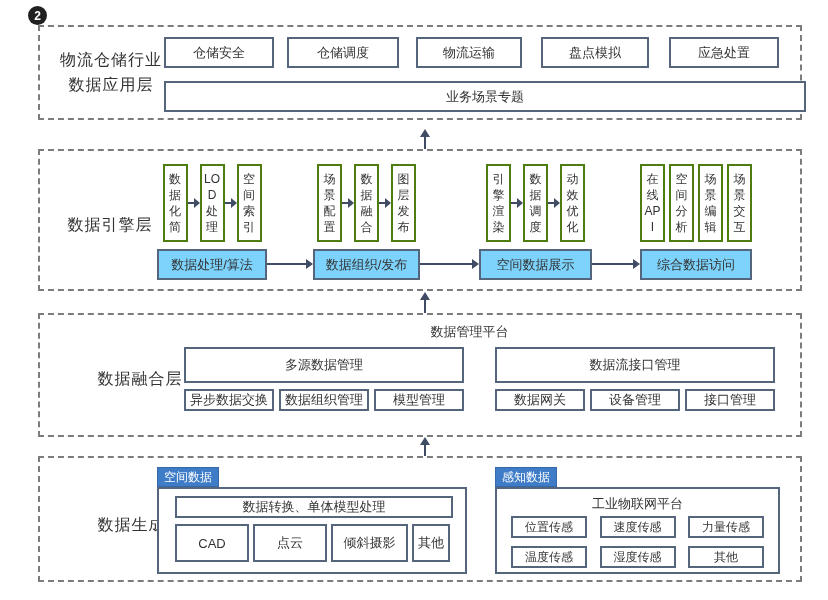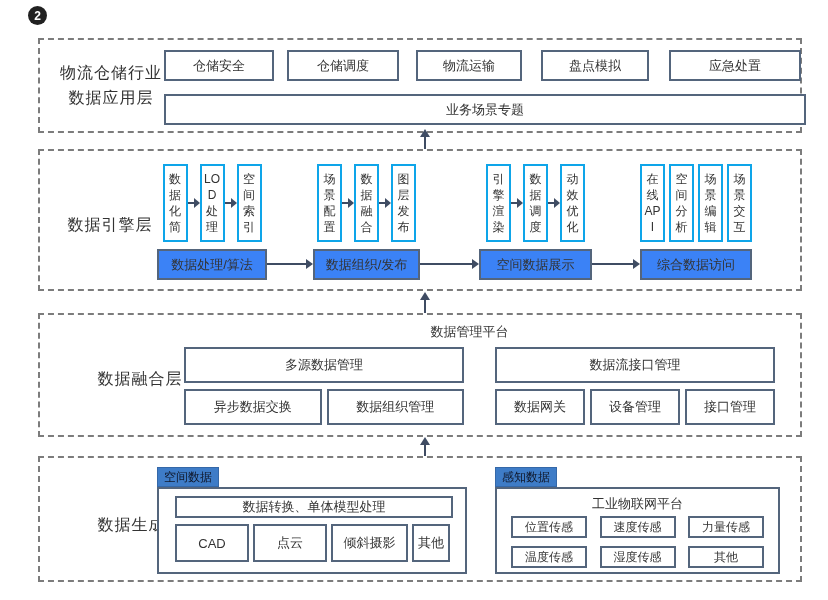--- a/index.html
+++ b/index.html
@@ -13,74 +13,74 @@
   .layer { position:absolute; border:2px dashed #7c7c7c; box-sizing:border-box; background:#fff; }
   .layer-label { position:absolute; text-align:center; font-size:16px; color:#333;
                  line-height:1.55; letter-spacing:1px; }
 
   .box  { position:absolute; box-sizing:border-box; border:2px solid #54657c; background:#fff;
           display:flex; align-items:center; justify-content:center; font-size:13px; }
 
   
   .egroup { position:absolute; top:13px; height:116px; }
   .vrow   { display:flex; justify-content:center; align-items:stretch; height:78px; }
-  .vbox   { box-sizing:border-box; border:2px solid #0ea5e9; width:25px; padding:1px;
+  .vbox   { box-sizing:border-box; border:2px solid #4d7c0f; width:25px; padding:1px;
             display:flex; align-items:center; justify-content:center; text-align:center;
             font-size:12px; line-height:1.35; word-break:break-all; background:#fff; }
   .bbox   { position:absolute; left:0; right:0; top:85px; height:31px; box-sizing:border-box;
             border:2px solid #54657c; display:flex; align-items:center; justify-content:center;
-            font-size:13px; background:#3b82f6; }
+            font-size:13px; background:#7dd3fc; }
   .sarrow { align-self:center; width:12px; height:10px; position:relative; }
   .sarrow::before { content:""; position:absolute; left:0; top:4px; width:7px; height:2px; background:#3f4c63; }
   .sarrow::after  { content:""; position:absolute; right:0; top:0;
                     border-left:6px solid #3f4c63; border-top:5px solid transparent; border-bottom:5px solid transparent; }
 
   .harrow { position:absolute; top:112px; height:2px; background:#3f4c63; }
   .harrow::after { content:""; position:absolute; right:-6px; top:-4px;
                    border-left:7px solid #3f4c63; border-top:5px solid transparent; border-bottom:5px solid transparent; }
 
   .uparrow { position:absolute; width:2px; background:#3f4c63; }
   .uparrow::before { content:""; position:absolute; top:-7px; left:-4px;
                      border-bottom:8px solid #3f4c63; border-left:5px solid transparent; border-right:5px solid transparent; }
 
   
   .platform-label { position:absolute; left:124px; right:25px; top:8px; text-align:center; font-size:13px; }
   .fgroup  { position:absolute; top:32px; width:280px; }
   .fheader { box-sizing:border-box; height:36px; border:2px solid #54657c; margin-bottom:6px;
              display:flex; align-items:center; justify-content:center; font-size:13px; background:#fff; }
-  .frow    { display:flex; gap:5px; height:36px; }
+  .frow    { display:flex; gap:5px; height:22px; }
   .fcell   { flex:1; box-sizing:border-box; border:2px solid #54657c; background:#fff;
              display:flex; align-items:center; justify-content:center; font-size:13px; }
 
   
   .tab { position:absolute; height:20px; box-sizing:border-box; background:#3e7cc7; border:1px solid #3568a8;
-         color:#0f172a; font-size:12px; display:flex; align-items:center; justify-content:center; }
+         color:#ffffff; font-size:12px; display:flex; align-items:center; justify-content:center; }
   .gcontainer { position:absolute; top:29px; height:87px; box-sizing:border-box; border:2px solid #54657c; background:#fff; }
   .gheader-text { position:absolute; left:0; right:0; top:6px; text-align:center; font-size:13px; }
   .srow  { position:absolute; left:14px; right:14px; display:flex; justify-content:space-between; }
   .scell { width:76px; height:22px; box-sizing:border-box; border:2px solid #54657c;
            display:flex; align-items:center; justify-content:center; font-size:12px; background:#fff; }
 </style>
 </head>
 <body>
 
 <div class="canvas">
 
   <div class="badge">2</div>
 
-  <div class="layer" style="left:38px; top:38px; width:764px; height:95px;">
+  <div class="layer" style="left:38px; top:25px; width:764px; height:95px;">
     <div class="layer-label" style="left:12px; top:21px; width:118px;">
       <div>物流仓储行业</div>
       <div>数据应用层</div>
     </div>
     <div class="box" style="left:124px; top:10px; width:110px; height:31px;">仓储安全</div>
     <div class="box" style="left:247px; top:10px; width:112px; height:31px;">仓储调度</div>
     <div class="box" style="left:376px; top:10px; width:106px; height:31px;">物流运输</div>
     <div class="box" style="left:501px; top:10px; width:108px; height:31px;">盘点模拟</div>
-    <div class="box" style="left:629px; top:10px; width:132px; height:31px;">应急处置</div>
+    <div class="box" style="left:629px; top:10px; width:110px; height:31px;">应急处置</div>
     <div class="box" style="left:124px; top:54px; width:642px; height:31px;">业务场景专题</div>
   </div>
 
   <div class="uparrow" style="left:424px; top:136px; height:14px;"></div>
   <div class="uparrow" style="left:424px; top:299px; height:14px;"></div>
   <div class="uparrow" style="left:424px; top:444px; height:12px;"></div>
 
   <div class="layer" style="left:38px; top:149px; width:764px; height:142px;">
     <div class="layer-label" style="left:15px; top:62px; width:110px;">数据引擎层</div>
 
@@ -134,20 +134,21 @@
 
   <div class="layer" style="left:38px; top:313px; width:764px; height:124px;">
     <div class="layer-label" style="left:42px; top:52px; width:116px;">数据融合层</div>
     <div class="platform-label">数据管理平台</div>
 
     <div class="fgroup" style="left:132px;padding-left:12px;">
       <div class="fheader">多源数据管理</div>
       <div class="frow">
         <div class="fcell">异步数据交换</div>
         <div class="fcell">数据组织管理</div>
+        <div class="fcell">模型管理</div>
       </div>
     </div>
 
     <div class="fgroup" style="left:455px;">
       <div class="fheader">数据流接口管理</div>
       <div class="frow">
         <div class="fcell">数据网关</div>
         <div class="fcell">设备管理</div>
         <div class="fcell">接口管理</div>
       </div>

